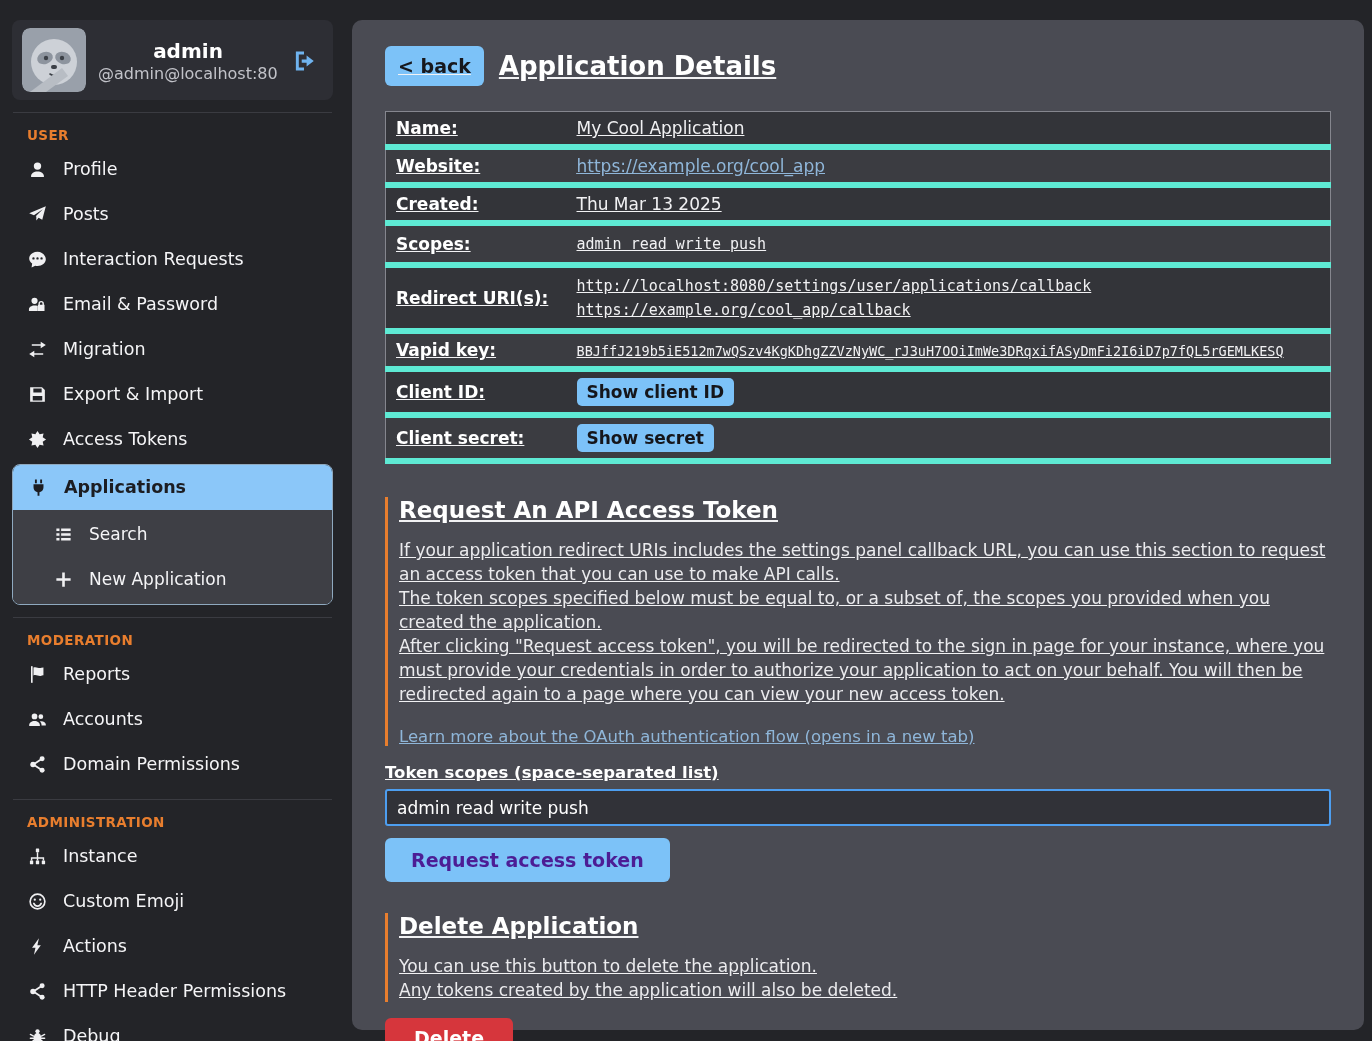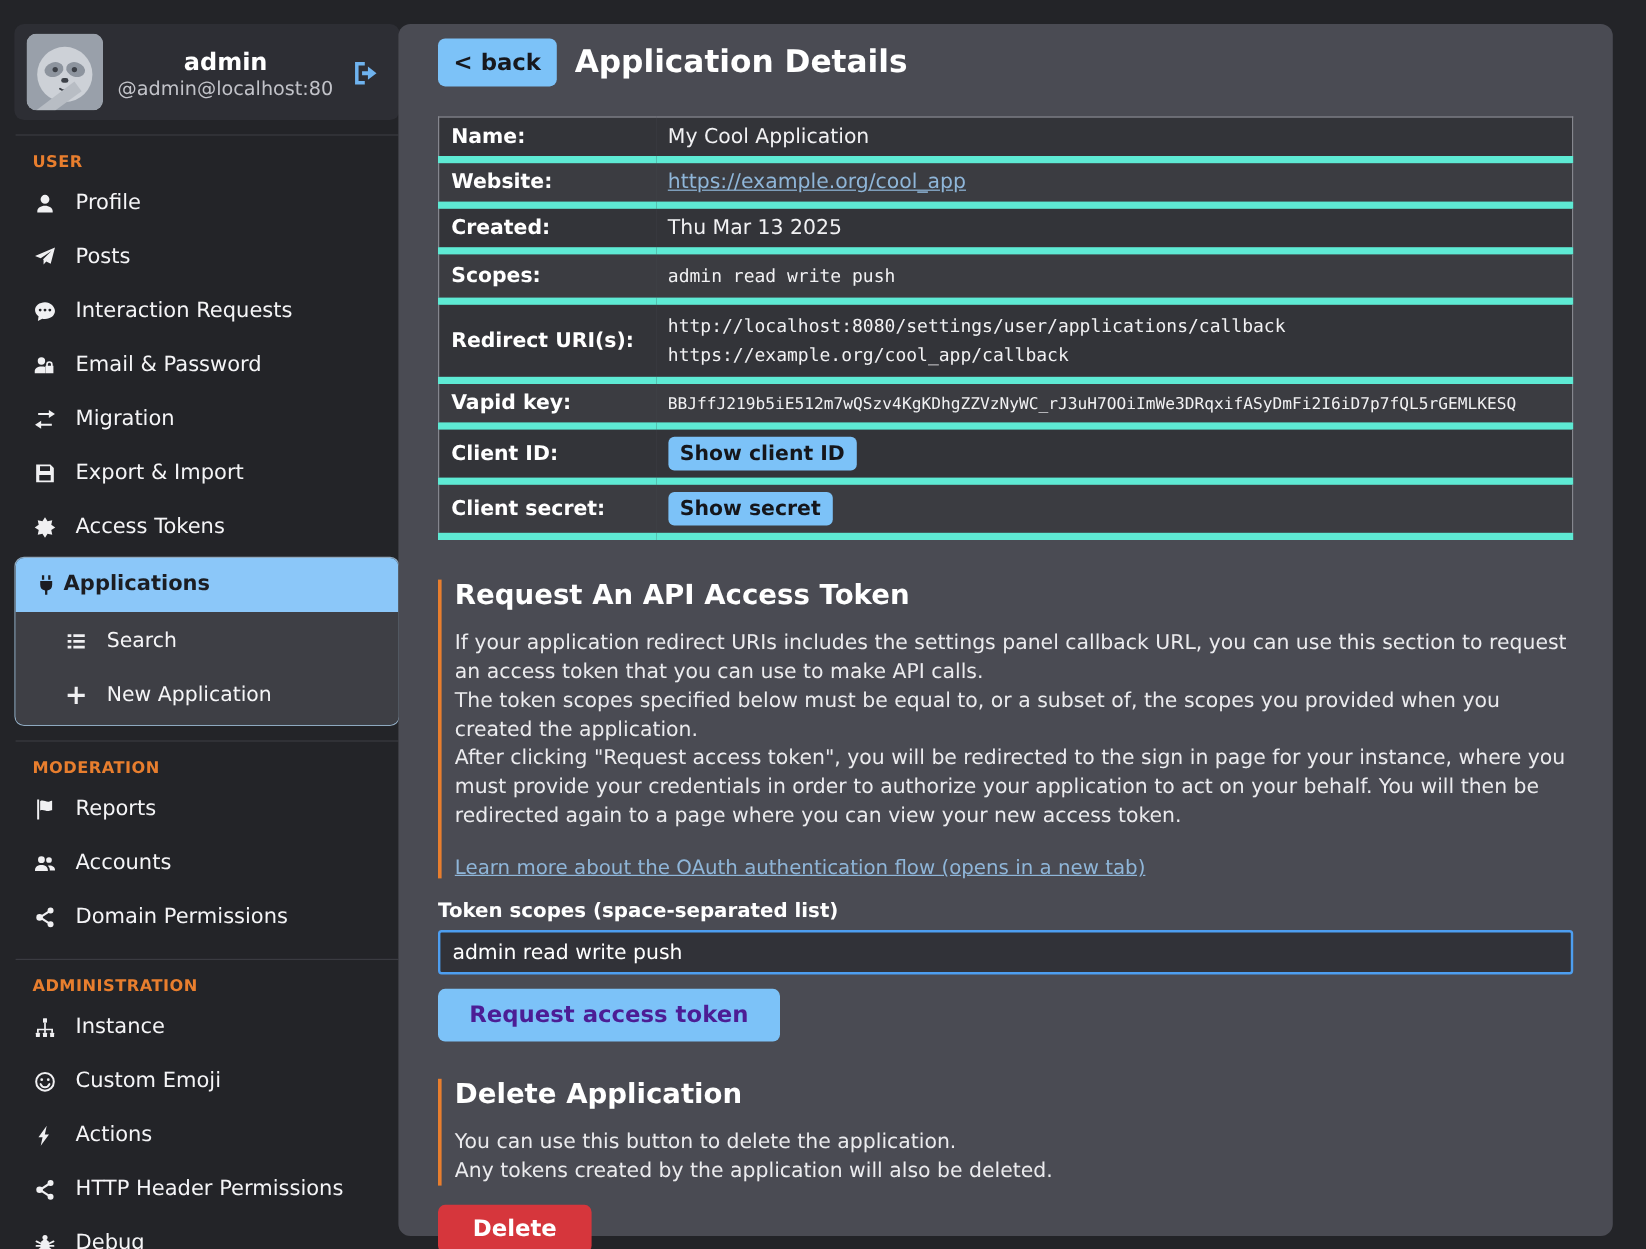--- a/index.html
+++ b/index.html
@@ -41,30 +41,30 @@
   .nav-item{
     display:flex;align-items:center;gap:15px;
     padding:10px 10px 10px 27px;color:#f5f5f7;font-size:17.5px;cursor:pointer;line-height:25px;
   }
   .nav-item .icon{width:21px;display:inline-flex;justify-content:center;color:#f0f0f2;}
   .icon svg{width:19px;height:19px;display:block;}
 
   .apps-group{margin:2px 12px;border:1px solid #8fa9bf;border-radius:8px;overflow:hidden;}
   .apps-header{
     background:var(--selected-blue);color:#1c1d22;font-weight:bold;font-size:17.5px;
-    display:flex;align-items:center;gap:4px;padding:10px 10px 10px 15px;cursor:pointer;line-height:25px;
+    display:flex;align-items:center;gap:15px;padding:10px 10px 10px 15px;cursor:pointer;line-height:25px;
   }
   .apps-header .icon{width:21px;display:inline-flex;justify-content:center;color:#1c1d22;}
   .apps-sub{background:#3e3f45;padding:2px 0;}
   .apps-sub .nav-item{padding-left:40px;font-size:17px;}
 
   
   .main-panel{
-    position:absolute;left:332px;top:20px;width:1012px;height:1010px;
-    background:#4a4b53;border-radius:10px;padding:12px 33px;
+    position:absolute;left:352px;top:20px;width:1012px;height:1010px;
+    background:#4a4b53;border-radius:10px;padding:26px 33px;text-decoration:underline;
   }
   .header-row{display:flex;align-items:center;gap:15px;margin-bottom:25px;}
   .back-btn{
     background:var(--accent-blue);color:#17181d;font-weight:bold;font-size:19px;
     border:none;border-radius:6px;padding:9px 13px;cursor:pointer;
     font-family:inherit;
   }
   .page-title{font-size:26px;font-weight:bold;color:#ffffff;margin:0;}
 
   table.details{border-collapse:collapse;width:946px;border:1px solid #85868e;margin-bottom:33px;}

